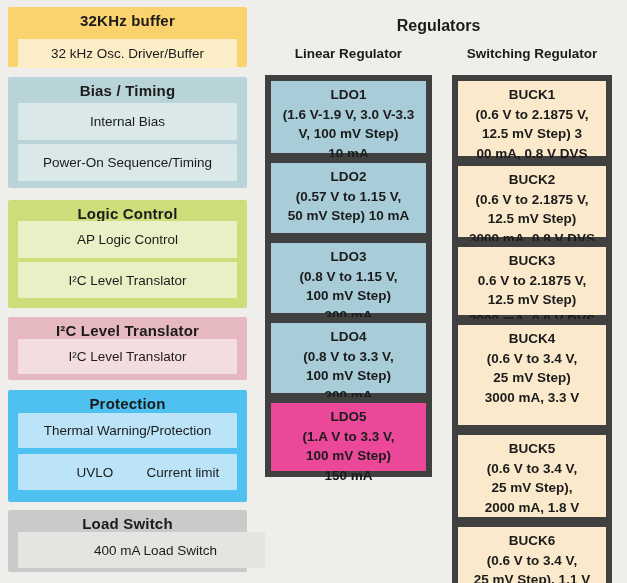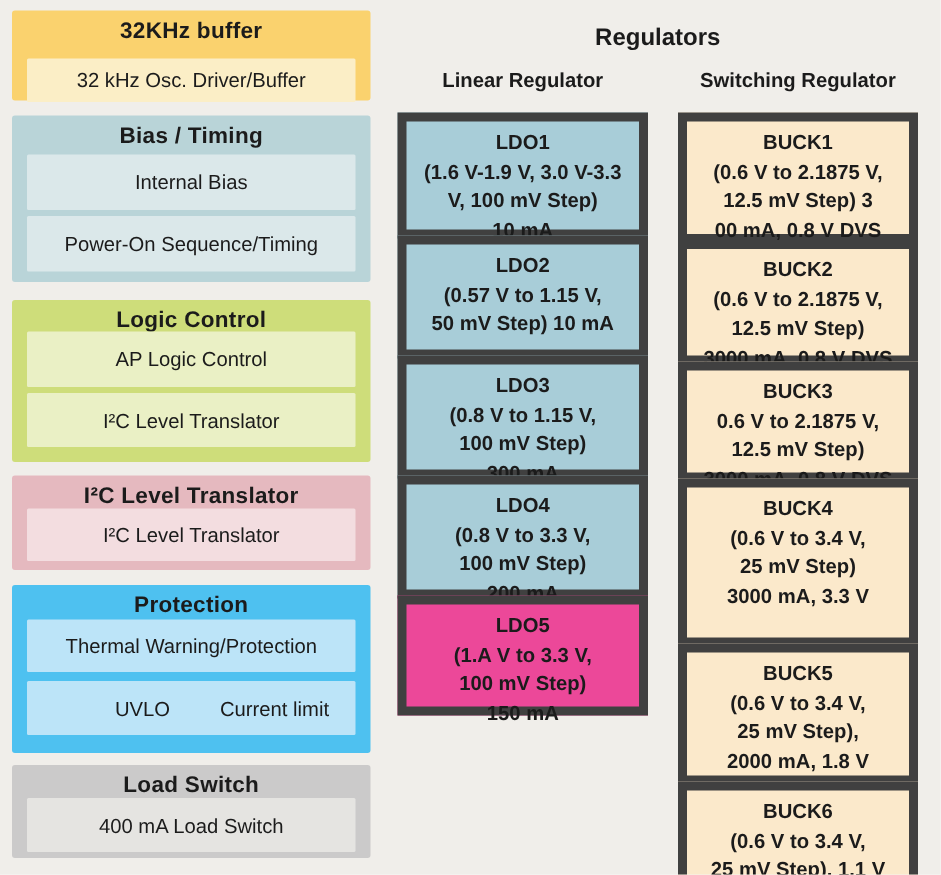--- a/index.html
+++ b/index.html
@@ -84,21 +84,21 @@
 
   <section class="blk" id="b4" style="background: rgb(78, 193, 240);">
     <h2 class="blk-title">Protection</h2>
     <div class="inner i1" style="background: rgb(188, 228, 248);">Thermal Warning/Protection</div>
     <div class="inner uvlo" style="background: rgb(188, 228, 248); padding-left: 24px;">UVLO</div>
     <div class="inner climit" style="background: rgb(188, 228, 248);">Current limit</div>
   </section>
 
   <section class="blk" id="b5" style="background: rgb(203, 202, 202);">
     <h2 class="blk-title">Load Switch</h2>
-    <div class="inner one" style="background: rgb(229, 228, 225);">400 mA Load Switch</div>
+    <div class="inner one" style="background: rgb(229, 228, 225); padding-left: 28px;">400 mA Load Switch</div>
   </section>
 
   <h1 id="reg-title">Regulators</h1>
   <h3 id="lin-title">Linear Regulator</h3>
   <h3 id="sw-title">Switching Regulator</h3>
 
   <div class="reg-col" id="ldo-col">
     <div class="cell" style="background: rgb(168, 205, 216);">
       <div class="cell-name">LDO1</div>
       <div class="cell-details">(1.6 V-1.9 V, 3.0 V-3.3

